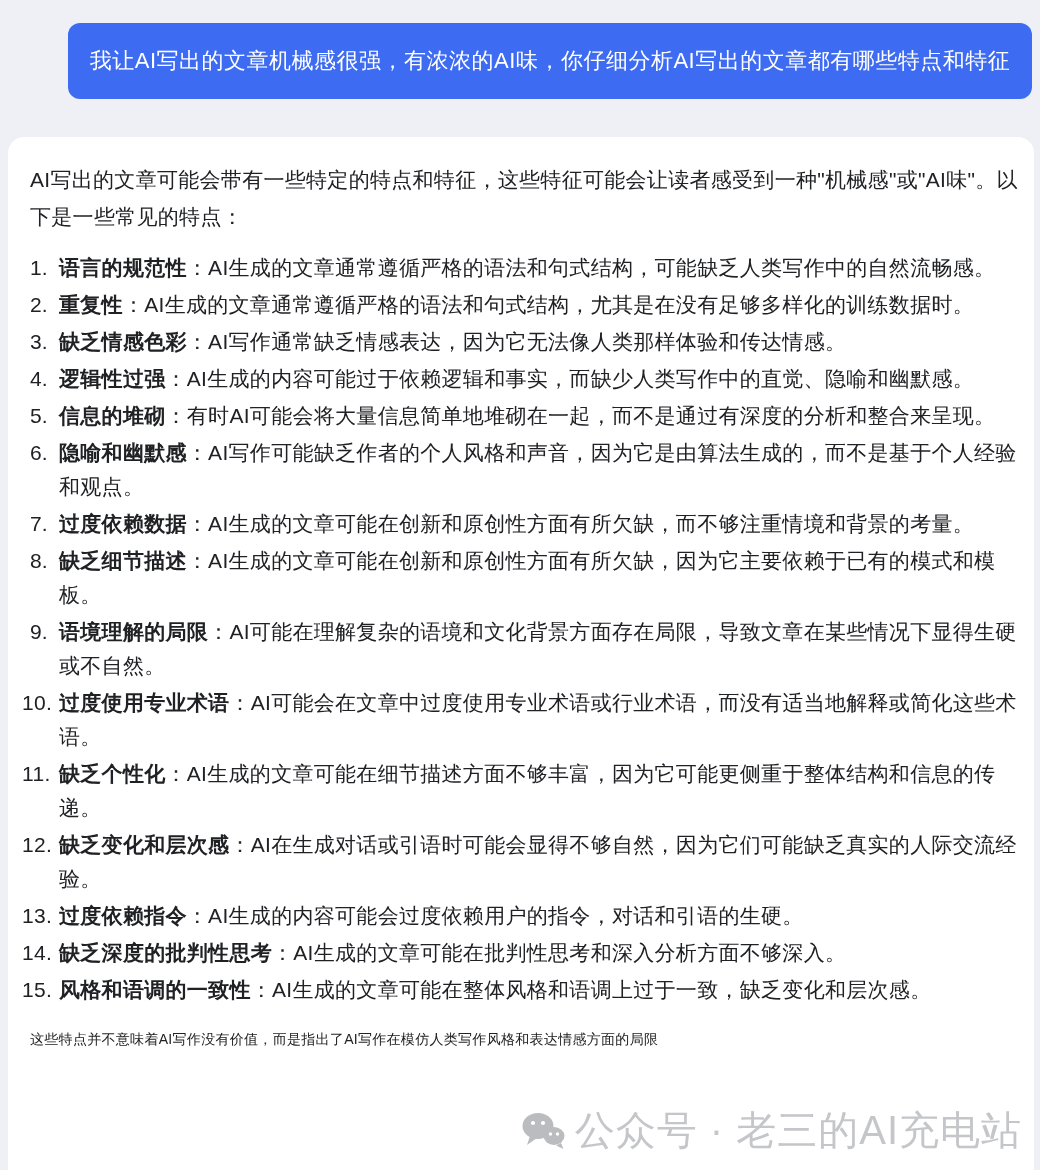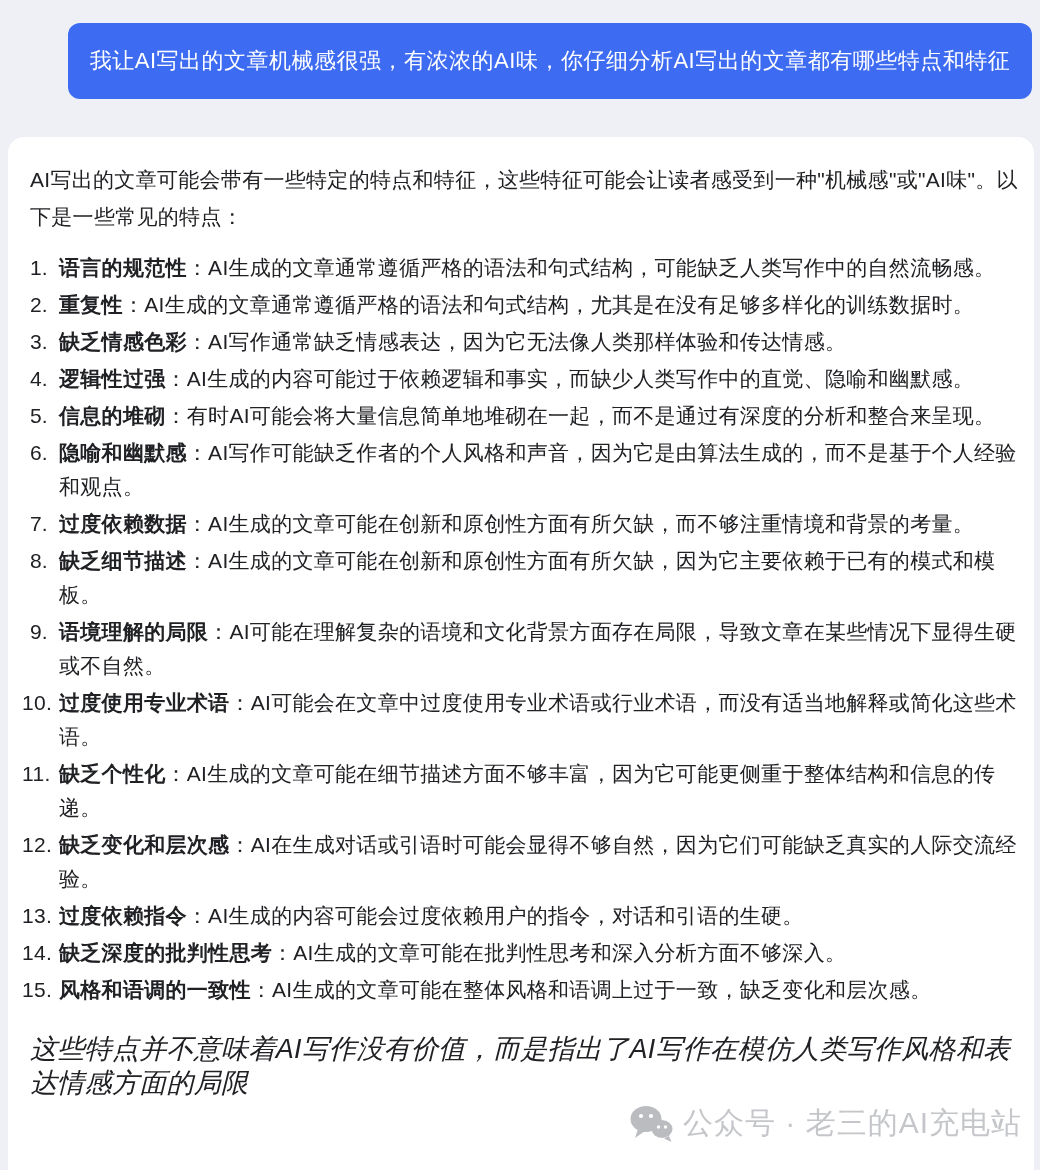--- a/index.html
+++ b/index.html
@@ -41,27 +41,27 @@
     font-size:21px;line-height:34px;letter-spacing:.3px;
     counter-increment:n;
   }
   ol.feature-list li::before{
     content:counter(n) ".";
     position:absolute;left:0;top:0;width:26px;text-align:right;
     color:var(--text);
   }
   ol.feature-list li strong{font-weight:700;}
   .outro{
-    margin:25px 0 0 8px;font-size:27px;line-height:34px;letter-spacing:.3px;
-    position:relative;z-index:2;font-style:italic;
+    margin:15px 0 0 8px;font-size:14px;line-height:34px;letter-spacing:.3px;
+    position:relative;z-index:2;
   }
   .watermark{
     position:absolute;right:18px;top:1103px;z-index:1;
     display:flex;align-items:center;gap:10px;
-    color:var(--watermark-gray);font-size:30px;letter-spacing:1px;
+    color:var(--watermark-gray);font-size:40px;letter-spacing:1px;
     opacity:.95;white-space:nowrap;
   }
   .watermark .wicon{flex:0 0 auto;display:block;}
 </style>
 </head>
 <body>
 
 <div class="user-bubble">
   <span>我让AI写出的文章机械感很强，有浓浓的AI味，你仔细分析AI写出的文章都有哪些特点和特征</span>
 </div>

